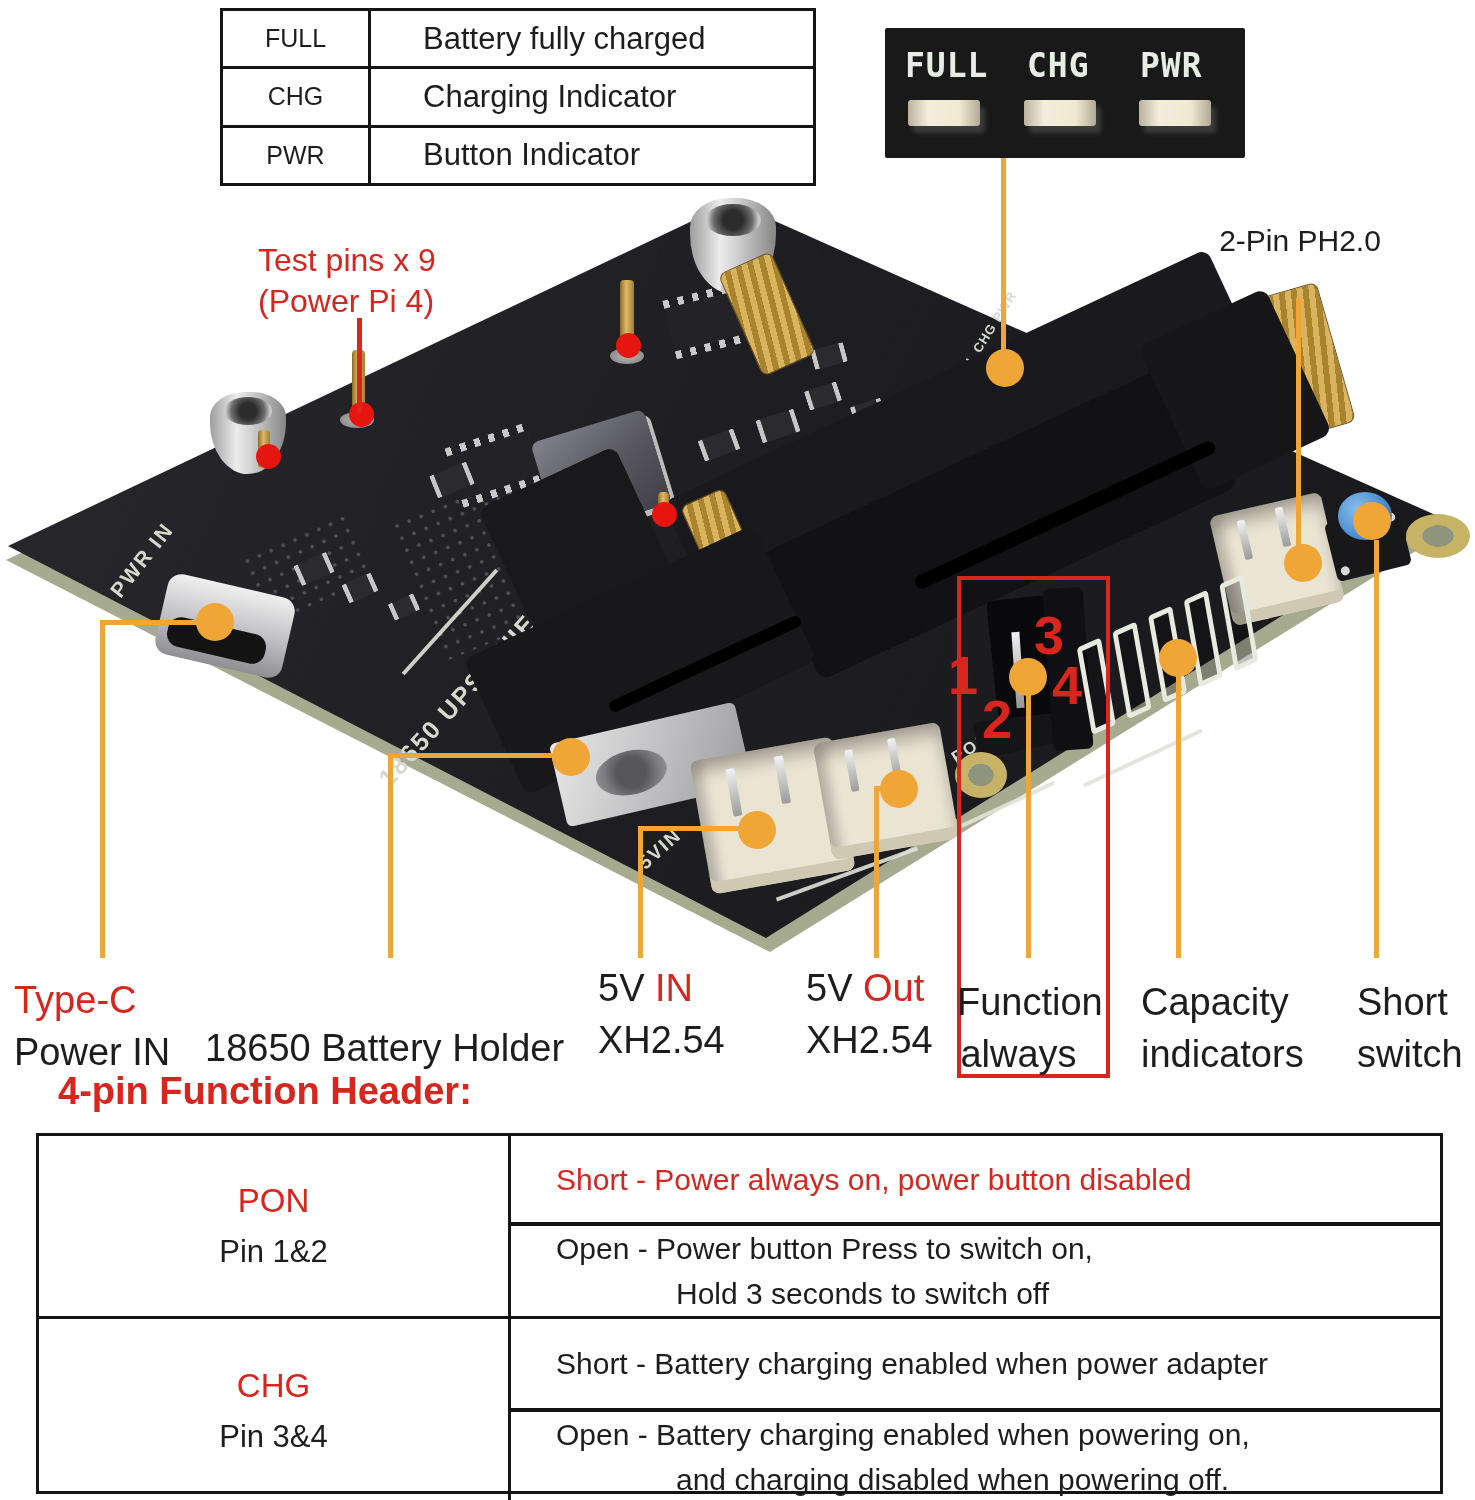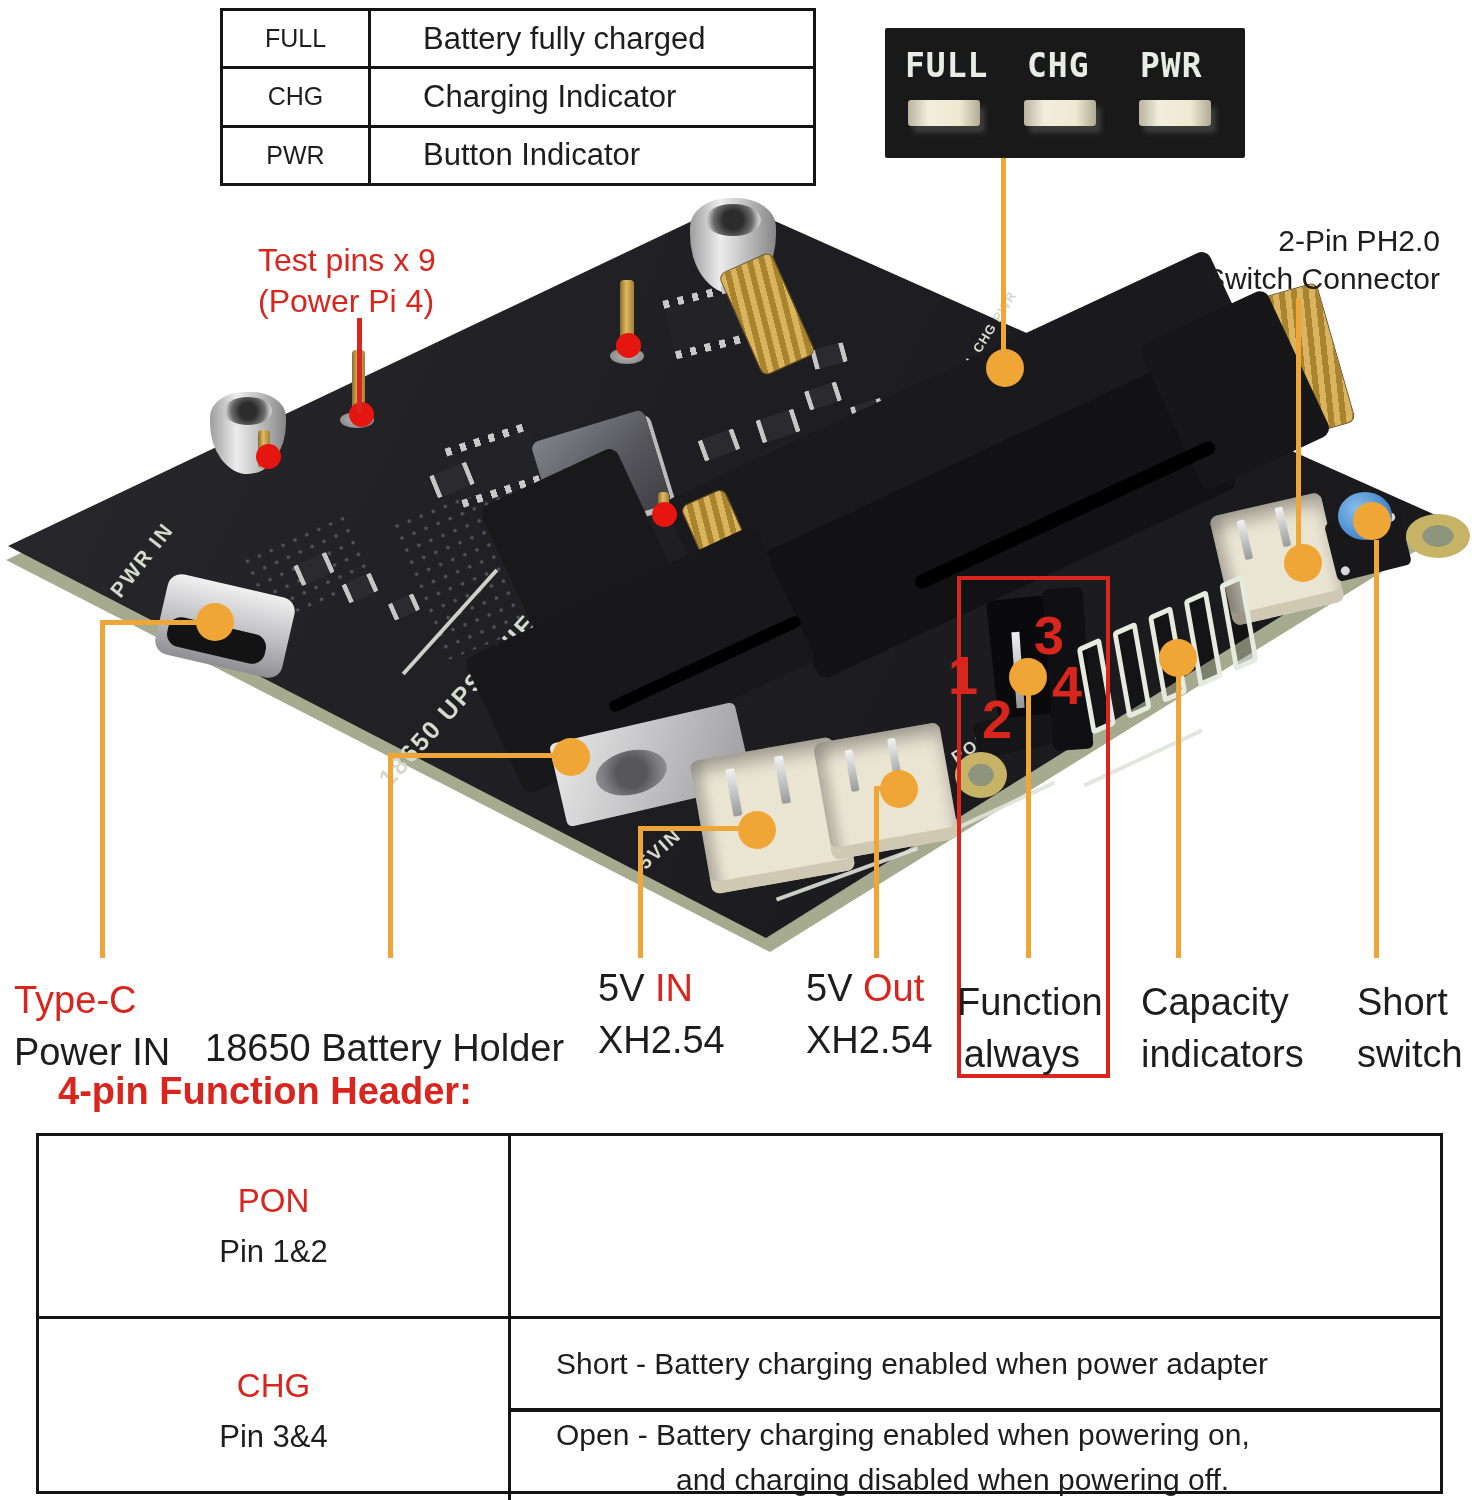--- a/index.html
+++ b/index.html
@@ -61,21 +61,21 @@
   .oline{background:var(--orange)}
   .odot{width:38px;height:38px;border-radius:50%;background:var(--orange)}
   .rline{background:var(--red)}
   #func-redbox{left:957px;top:576px;width:153px;height:502px;border:4px solid var(--red)}
 
   .fnum{color:var(--red);font-size:54px;font-weight:bold;line-height:1}
 
   
   .cap{font-size:38px;line-height:52px;color:var(--ink);white-space:nowrap}
   .red{color:var(--red)}
-  .center{text-align:right}
+  .center{text-align:center}
 
   #sec-title{left:58px;top:1070px;font-size:38px;font-weight:bold;color:var(--red)}
 
   
   #ftable{left:36px;top:1133px;width:1407px;height:361px;border:3px solid #141414;background:#fff;display:flex;flex-direction:column;position:absolute;font-size:30px}
   .frow{position:static!important;display:flex;flex:0 0 auto}
   .frow.first{height:183px;border-bottom:3px solid #141414}
   .frow.second{flex:1}
   .fleft{position:static!important;width:472px;border-right:3px solid #141414;display:flex;flex-direction:column;align-items:center;justify-content:center;gap:14px}
   .fname{position:static!important;color:var(--red);font-size:33px}
@@ -279,21 +279,20 @@
 
   <div id="func-redbox"></div>
 
   <div class="cap red" style="left:258px;top:240px;line-height:41px;font-size:32px">
     <span style="display:block">Test pins x 9</span>
     <span style="display:block">(Power Pi 4)</span>
   </div>
 
   <div class="cap center" style="left:1160px;top:222px;width:280px;line-height:38px;font-size:30px">
     <span style="display:block">2-Pin PH2.0</span>
-    <span style="display:block">Switch Connector</span>
   </div>
 
   <div class="cap" style="left:14px;top:974px">
     <span class="red" style="display:block">Type-C</span>
     <span style="display:block">Power IN</span>
   </div>
 
   <div class="cap" style="left:205px;top:1022px">18650 Battery Holder</div>
 
   <div class="cap" style="left:598px;top:962px">
@@ -321,20 +320,29 @@
     <span style="display:block">switch</span>
   </div>
 
   <div id="sec-title">4-pin Function Header:</div>
 
   <div id="ftable">
     <div class="frow first">
       <div class="fleft">
         <div class="fname">PON</div>
         <div class="fpins">Pin 1&amp;2</div>
+      </div>
+      <div class="fright">
+        <div class="fsub top1 red">
+          <span>Short - Power always on, power button disabled</span>
+        </div>
+        <div class="fsub bottom1">
+          <span>Open - Power button Press to switch on,</span>
+          <span class="findent">Hold 3 seconds to switch off</span>
+        </div>
       </div>
     </div>
     <div class="frow second">
       <div class="fleft">
         <div class="fname">CHG</div>
         <div class="fpins">Pin 3&amp;4</div>
       </div>
       <div class="fright">
         <div class="fsub" style="flex:0 0 93px;border-bottom:4px solid #141414">
           <span>Short - Battery charging enabled when power adapter</span>

